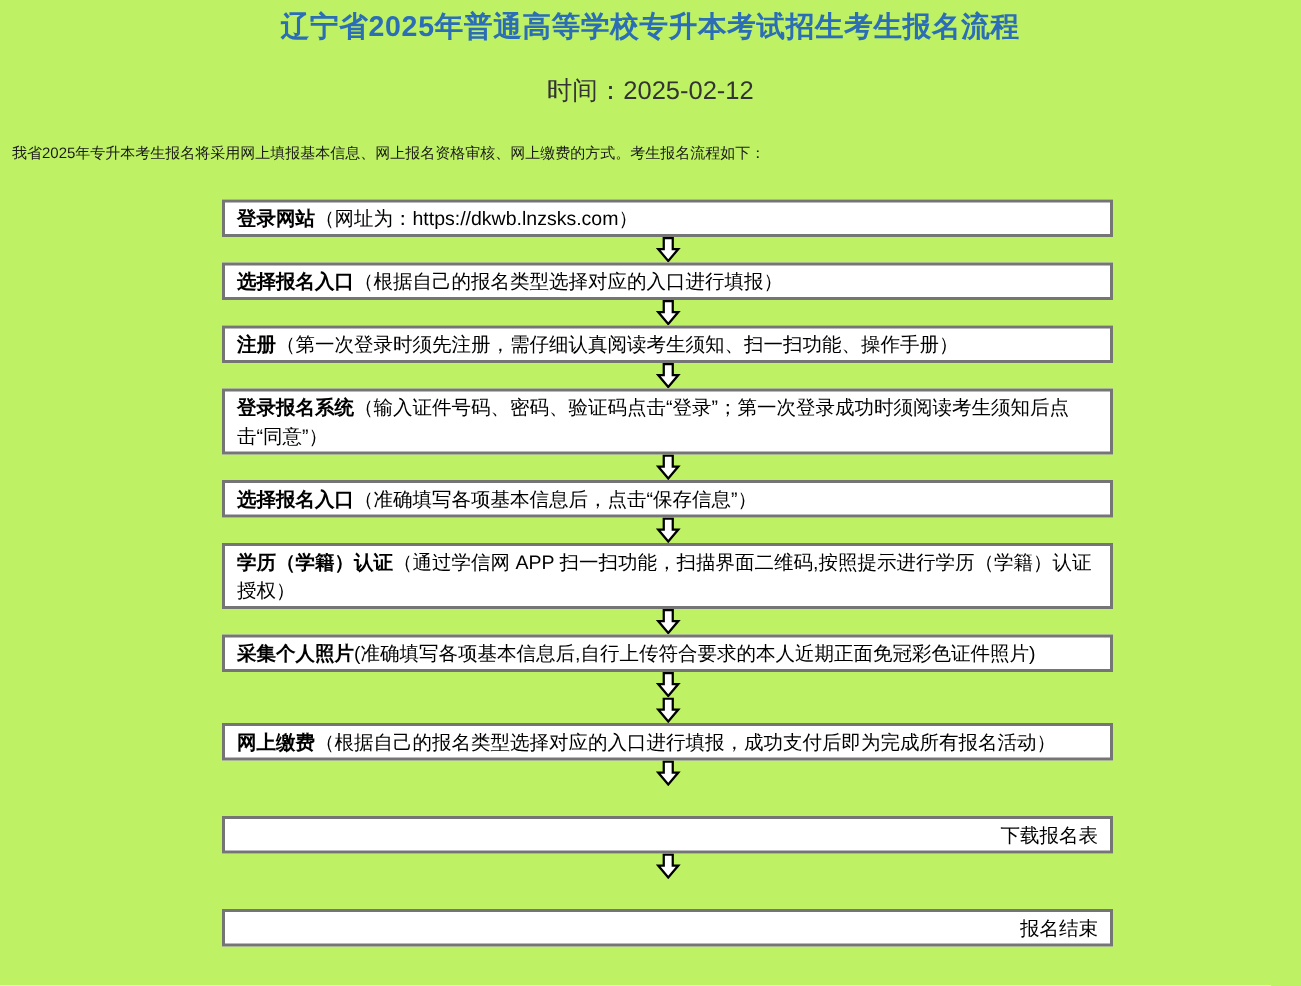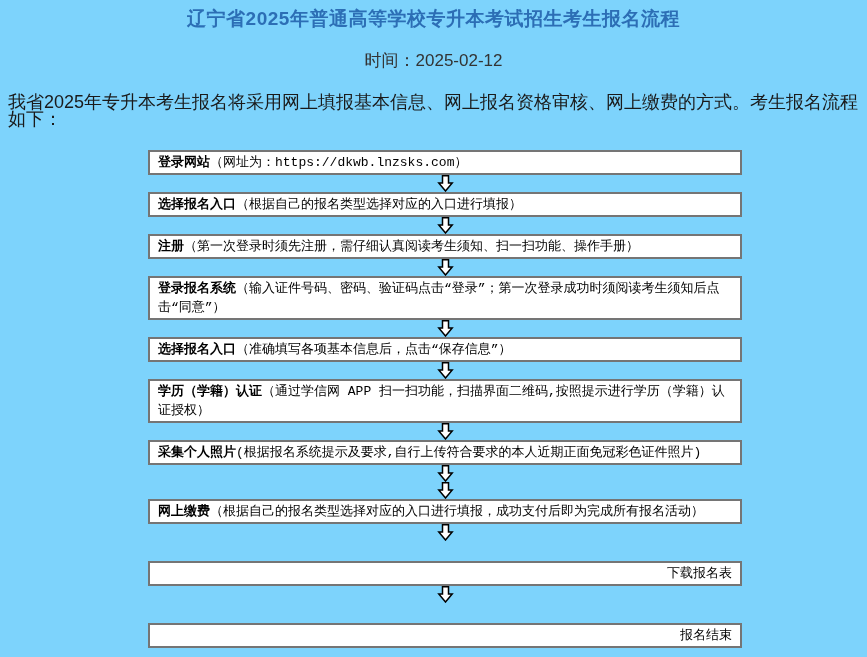--- a/index.html
+++ b/index.html
@@ -5,21 +5,21 @@
   * { box-sizing: border-box; margin: 0; padding: 0; }
   html, body {
     width: 867px;
     background: #ffffff;
     font-family: "Liberation Sans", "DejaVu Sans", sans-serif;
   }
   .page {
     position: relative;
     width: 867px;
     height: 657px;
-    background: #7dd3fc;
+    background: #bef264;
     overflow: hidden;
   }
   .page-title {
     padding-top: 8px;
     text-align: center;
     font-size: 19px;
     line-height: 22px;
     font-weight: bold;
     color: #2c6eb5;
     letter-spacing: 0.5px;
@@ -28,39 +28,39 @@
     margin-top: 24px;
     text-align: center;
     font-size: 17px;
     line-height: 14px;
     color: #333333;
   }
   .intro {
     margin-top: 26px;
     margin-left: 8px;
     margin-right: 8px;
-    font-size: 18px;
+    font-size: 10px;
     line-height: 17px;
     color: #1a1a1a;
   }
   .flow {
     margin-top: 22px;
     margin-left: 148px;
     width: 594px;
     display: flex;
     flex-direction: column;
   }
   .box {
     border: 2px solid #757575;
     background: #ffffff;
     padding: 1px 8px;
     font-size: 13px;
     line-height: 19px;
     color: #000000;
-    font-family: Liberation Mono, monospace;
+    font-family: Liberation Sans, sans-serif;
   }
   .box .lbl { font-weight: bold; }
   .box .desc { font-weight: normal; }
   .box.center { text-align: right; margin-top: 20px; }
   .arrow-row {
     height: 17px;
     display: flex;
     align-items: center;
     justify-content: center;
   }
@@ -120,21 +120,21 @@
       </div>
 
     <div class="box"><span class="lbl">学历（学籍）认证</span><span class="desc">（通过学信网 APP 扫一扫功能，扫描界面二维码,按照提示进行学历（学籍）认证授权）</span></div>
 
     <div class="arrow-row">
         <svg width="17" height="17" viewBox="0 0 17 17">
           <path d="M5.5 0.75 H11.5 V8 H15.2 L8.5 16 L1.8 8 H5.5 Z" fill="#ffffff" stroke="#000000" stroke-width="1.5" stroke-linejoin="miter"></path>
         </svg>
       </div>
 
-    <div class="box"><span class="lbl">采集个人照片</span><span class="desc">(根据报名系统提示及要求,自行上传符合要求的本人近期正面免冠彩色证件照片)</span></div>
+    <div class="box"><span class="lbl">采集个人照片</span><span class="desc">(准确填写各项基本信息后,自行上传符合要求的本人近期正面免冠彩色证件照片)</span></div>
 
     <div class="arrow-row">
         <svg width="17" height="17" viewBox="0 0 17 17">
           <path d="M5.5 0.75 H11.5 V8 H15.2 L8.5 16 L1.8 8 H5.5 Z" fill="#ffffff" stroke="#000000" stroke-width="1.5" stroke-linejoin="miter"></path>
         </svg>
       </div>
 
 
     <div class="arrow-row">
         <svg width="17" height="17" viewBox="0 0 17 17">

